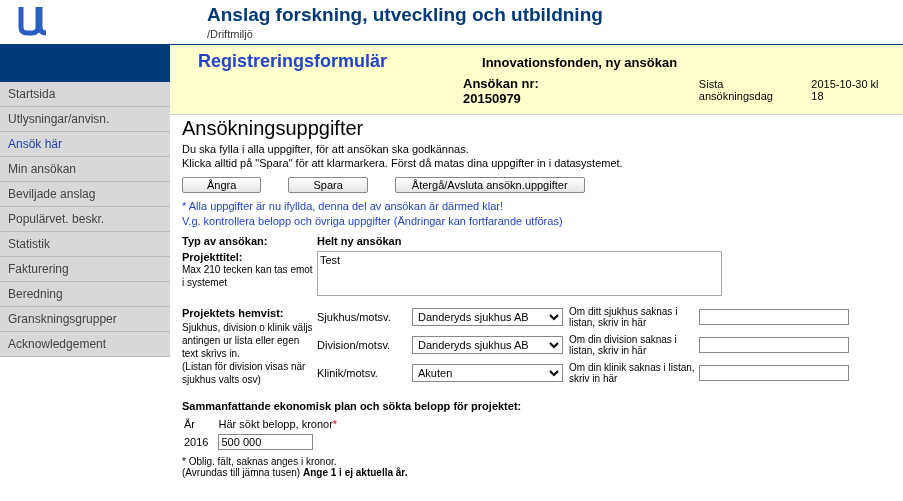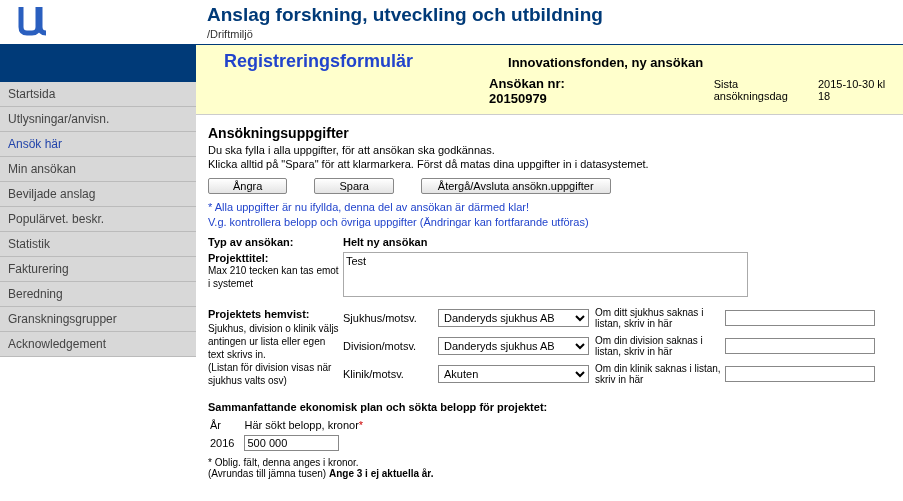--- a/index.html
+++ b/index.html
@@ -4,35 +4,35 @@
 <style>
 * { box-sizing: border-box; margin: 0; padding: 0; }
 body { font-family: Verdana, Arial, sans-serif; font-size: 11px; color: #000; width: 903px; }
 .header { display: flex; align-items: center; padding: 4px 8px 4px 18px; }
 .logo { display: flex; align-items: center; gap: 6px; }
 .logo-text { font-size: 19px; color: #003a78; font-weight: normal; }
 .header-right { margin-left: 20px; flex: 1; }
 .app-title { font-size: 19px; font-weight: bold; color: #003a78; margin-left: 135px; }
 .env { font-size: 11px; color: #333; margin-left: 135px; margin-top: 2px; }
 .main { display: flex; }
-.sidebar { width: 196px; }
+.sidebar { width: 170px; }
 .sidebar-top { background: #003a78; height: 38px; }
 .nav-item { display: block; padding: 5px 8px; background: #d8d8d8; border-bottom: 1px solid #bbb; color: #444; text-decoration: none; cursor: pointer; font-size: 12px; }
 .nav-item.active { color: #2244aa; }
 .content { flex: 1; }
 .yellow-bar { background: #ffffcc; padding: 6px 10px 8px 28px; border-top: 1px solid #003a78; border-bottom: 1px solid #ccc; }
 .yb-row1 { display: flex; align-items: baseline; }
 .yb-title { font-size: 18px; font-weight: bold; color: #2244cc; }
 .yb-sub { font-size: 13px; font-weight: bold; color: #000; margin-left: 95px; }
 .yb-row2 { display: flex; justify-content: flex-start; align-items: baseline; margin-top: 4px; }
 .yb-appnr { font-size: 13px; font-weight: bold; margin-left: 265px; }
 .yb-deadline-lbl { font-size: 11px; margin-left: 100px; }
 .yb-deadline-val { font-size: 11px; margin-left: 12px; }
 .body-area { padding: 2px 10px 10px 12px; }
-.section-title { font-size: 14px; font-weight: bold; margin: 8px 0 2px 0; }
+.section-title { font-size: 20px; font-weight: normal; margin: 0 0 2px 0; }
 .instructions { font-size: 11px; line-height: 1.3; margin-bottom: 6px; }
 .btn-row { margin: 4px 0 6px 0; }
 .btn-row button { font-size: 11px; padding: 1px 24px; margin-right: 24px; border: 1px solid #888; background: linear-gradient(#fff,#e4e4e4); border-radius: 2px; cursor: pointer; }
 .btn-row button.wide { padding: 1px 16px; }
 .status-msg { color: #2244cc; font-size: 11px; line-height: 1.4; margin-bottom: 6px; }
 .field-row { display: flex; align-items: flex-start; margin-bottom: 4px; }
 .field-label { width: 135px; font-size: 11px; }
 .field-label b { font-weight: bold; }
 .field-value { font-size: 11px; font-weight: bold; }
 textarea.proj-title { width: 405px; height: 45px; font-family: inherit; font-size: 11px; padding: 2px; border: 1px solid #aaa; resize: none; }
@@ -169,18 +169,18 @@
           <th>År</th>
           <th><span>Här sökt belopp, kronor</span><span class="econ-star">*</span></th>
         </tr>
         <tr>
           <td>2016</td>
           <td><input class="amount" value="500 000" style=""></td>
         </tr>
       </tbody>
         </table>
       <div class="econ-note">
-        <span>* Oblig. fält, denna anges i kronor.</span><br>
-        <span>(Avrundas till jämna tusen) </span><b>Ange 3 i ej aktuella år.</b>
+        <span>* Oblig. fält, saknas anges i kronor.</span><br>
+        <span>(Avrundas till jämna tusen) </span><b>Ange 1 i ej aktuella år.</b>
       </div>
     </div>
   </div>
 </div>
 
 </body></html>

